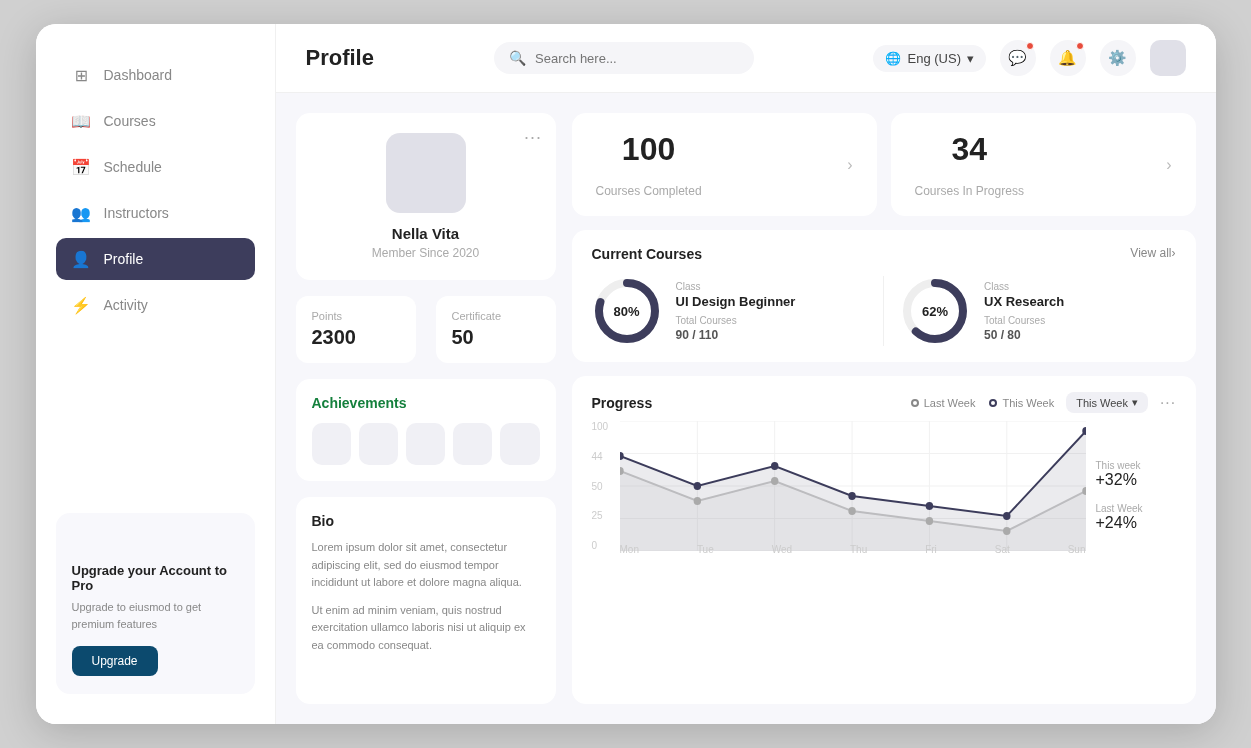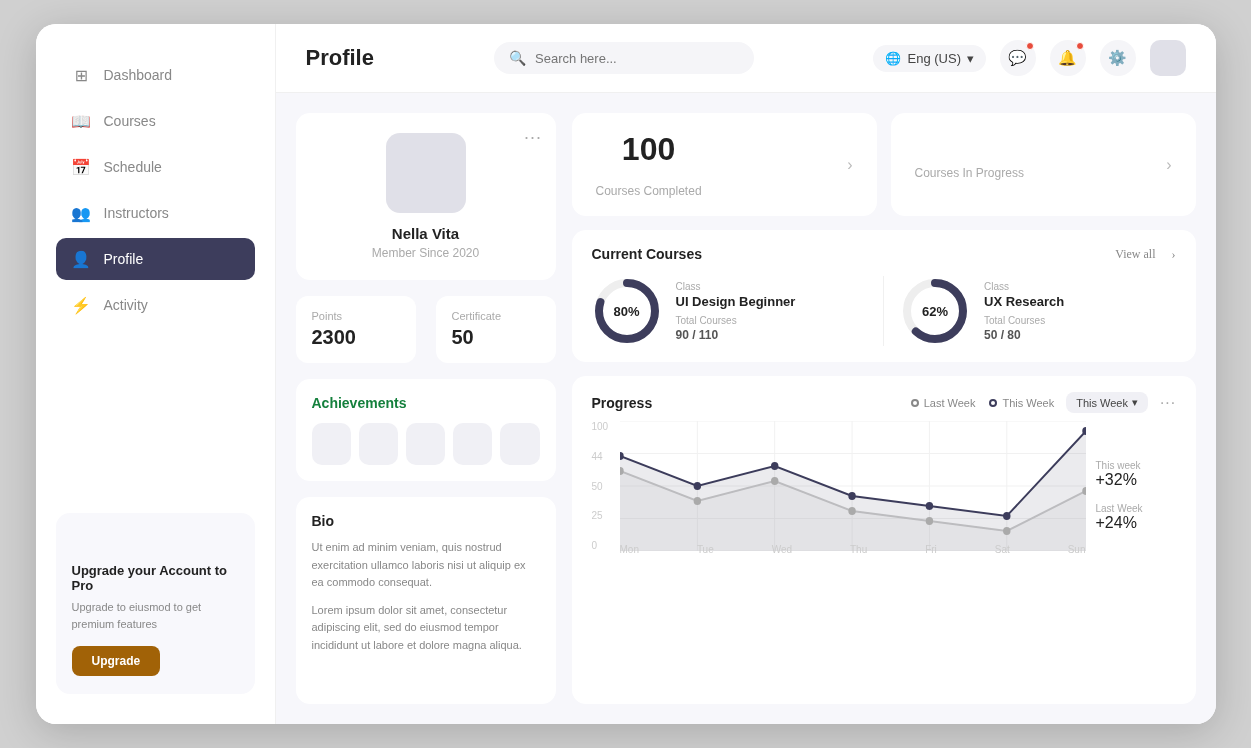--- a/index.html
+++ b/index.html
@@ -68,27 +68,27 @@
       margin-bottom: 6px;
       margin-top: 32px;
     }
     .upgrade-card p {
       font-size: 11px;
       color: #888;
       margin-bottom: 14px;
       line-height: 1.5;
     }
     .upgrade-btn {
-      background: #a16207;
+      background: #0c4a6e;
       color: #fff;
       border: none;
       border-radius: 8px;
       padding: 8px 20px;
       font-size: 12px;
-      font-weight: 700;
+      font-weight: 400;
       cursor: pointer;
     }
     
     .main {
       flex: 1;
       background: #f7f7fb;
       display: flex;
       flex-direction: column;
       overflow: hidden;
     }
@@ -314,37 +314,36 @@
       cursor: pointer;
     }
     
     .current-courses-card {
       background: #fff;
       border-radius: 14px;
       padding: 16px 20px;
     }
     .card-header {
       display: flex;
-      align-items: flex-end;
+      align-items: flex-start;
       justify-content: space-between;
       margin-bottom: 14px;
     }
     .card-title {
       font-size: 14px;
       font-weight: 700;
       color: #222;
     }
     .view-all {
       font-size: 12px;
       color: #888;
       cursor: pointer;
       display: flex;
       align-items: center;
-      gap: 16px;
-      font-family: Liberation Serif, serif;
+      gap: 0;
     }
     .courses-row {
       display: flex;
       gap: 16px;
     }
     .course-item {
       flex: 1;
       display: flex;
       align-items: center;
       gap: 14px;
@@ -586,37 +585,38 @@
           <div class="achievements-grid">
             <div class="achievement-badge"></div>
             <div class="achievement-badge"></div>
             <div class="achievement-badge"></div>
             <div class="achievement-badge"></div>
             <div class="achievement-badge"></div>
           </div>
         </div>
         <div class="bio-card">
           <div class="bio-title">Bio</div>
+          <p class="bio-text">Lorem ipsum dolor sit amet, consectetur adipiscing elit, sed do eiusmod tempor incididunt ut labore et dolore magna aliqua.</p>
           <p class="bio-text">Ut enim ad minim veniam, quis nostrud exercitation ullamco laboris nisi ut aliquip ex ea commodo consequat.</p>
-          <p class="bio-text">Lorem ipsum dolor sit amet, consectetur adipiscing elit, sed do eiusmod tempor incididunt ut labore et dolore magna aliqua.</p>
         </div>
       </div>
 
       <div class="right-panel">
 
         <div class="top-stats">
           <div class="top-stat-card">
             <div class="top-stat-content">
               <div class="top-stat-number">100</div>
               <div class="top-stat-label">Courses Completed</div>
             </div>
             <span class="top-stat-arrow">›</span>
           </div>
           <div class="top-stat-card">
             <div class="top-stat-content">
+              <div class="top-stat-number">34</div>
               <div class="top-stat-label">Courses In Progress</div>
             </div>
             <span class="top-stat-arrow">›</span>
           </div>
         </div>
 
         <div class="current-courses-card">
           <div class="card-header">
             <span class="card-title">Current Courses</span>
             <span class="view-all">

